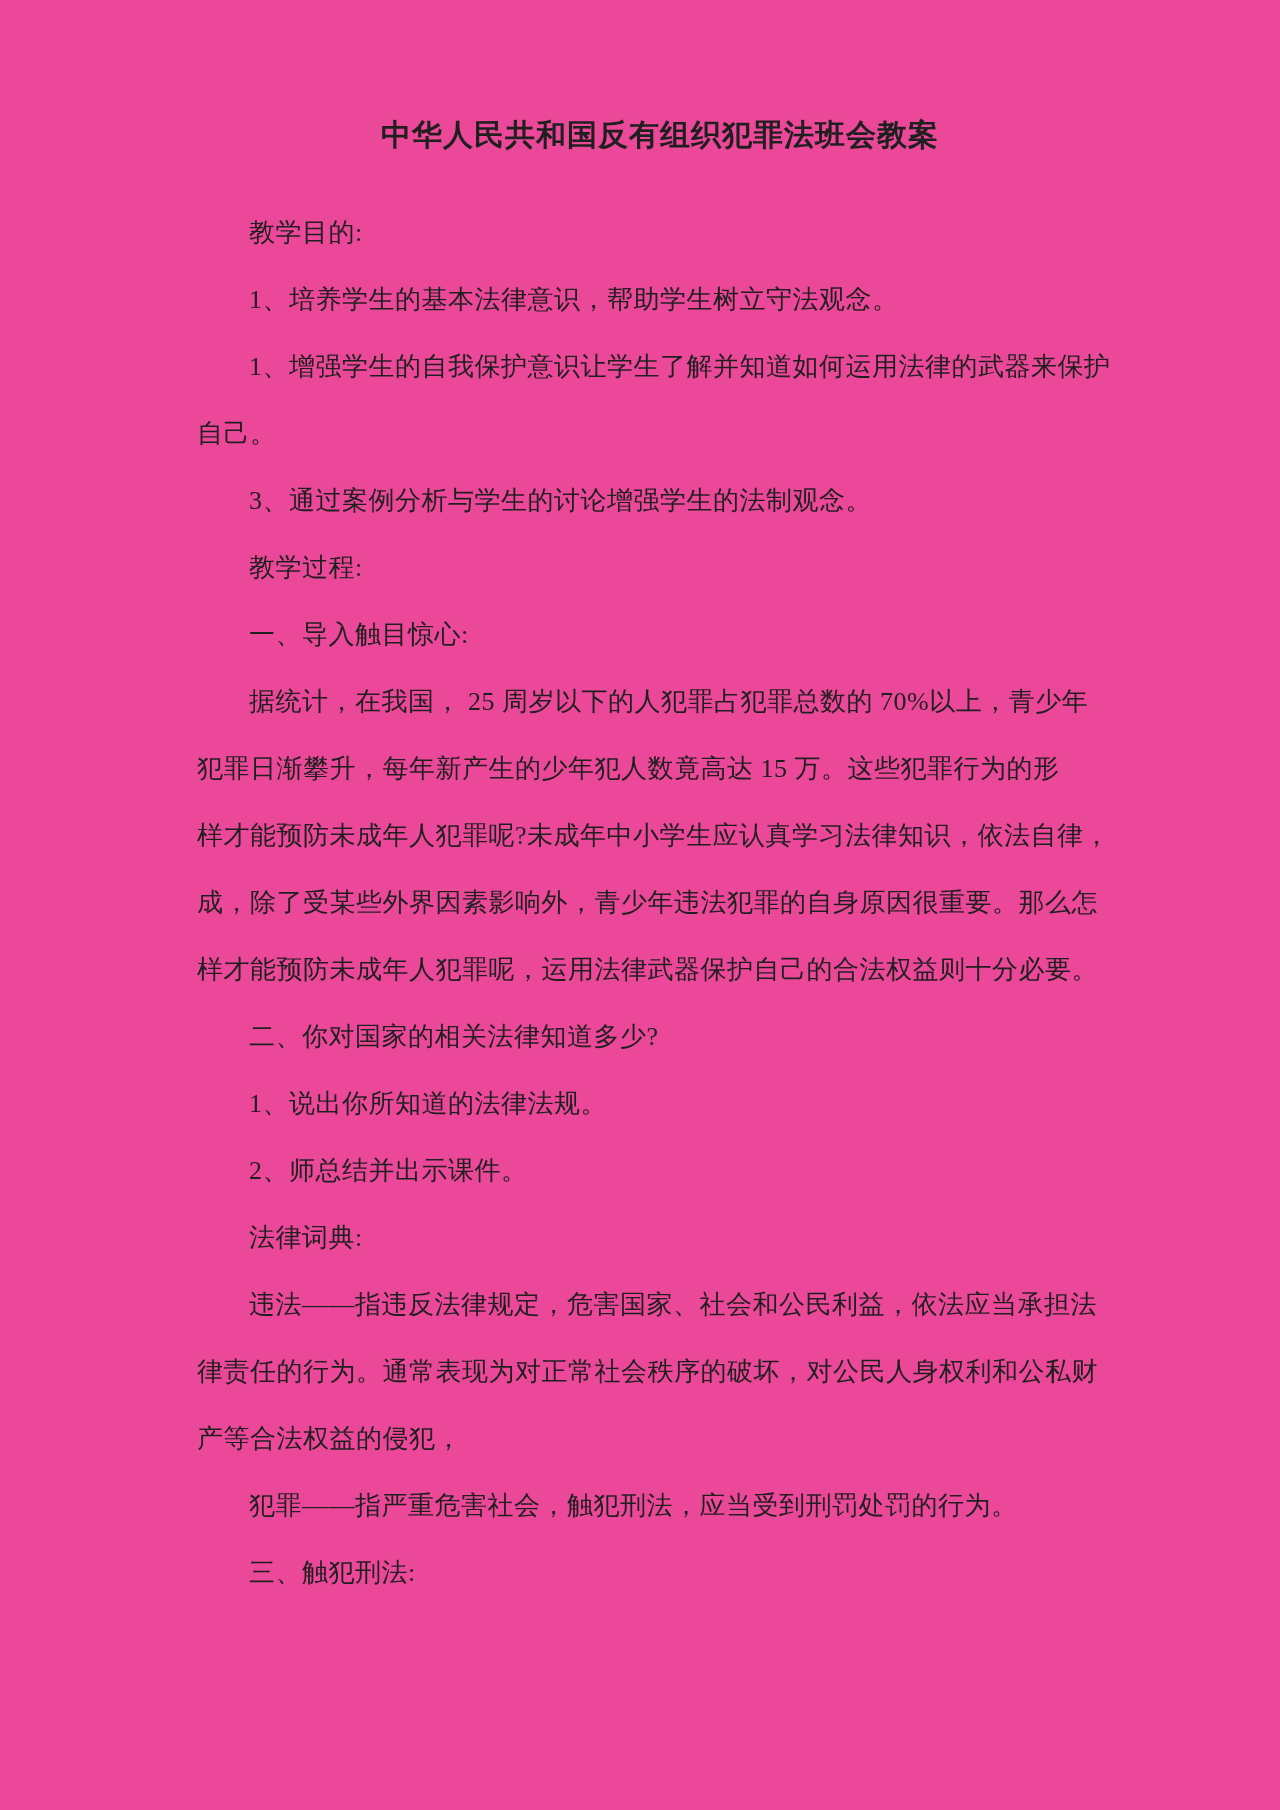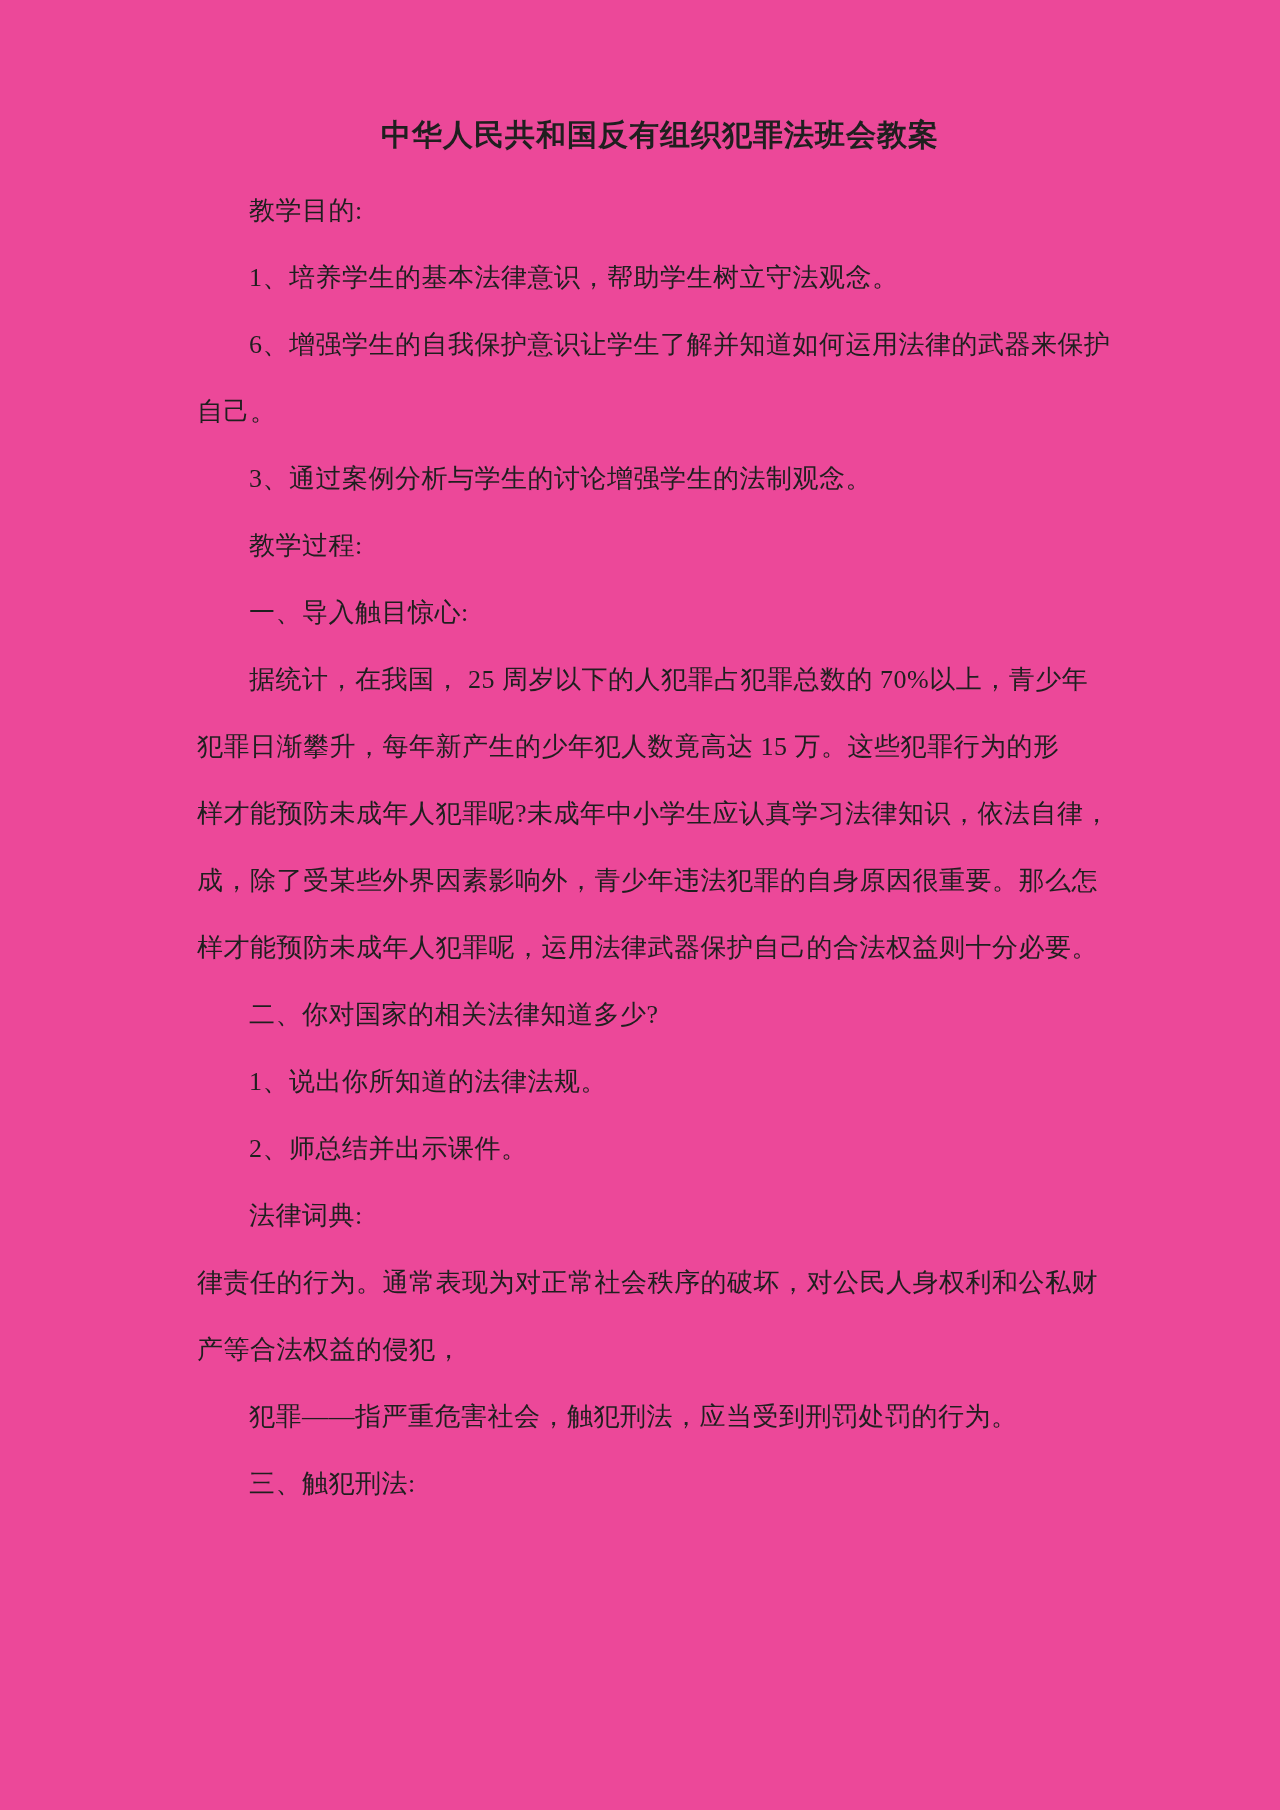--- a/index.html
+++ b/index.html
@@ -23,21 +23,21 @@
     width: 100%;
     text-align: center;
     font-size: 30px;
     font-weight: bold;
     line-height: 46px;
     letter-spacing: 1px;
     color: #1f1f1f;
   }
   .doc-body {
     position: absolute;
-    top: 177px;
+    top: 199px;
     left: 197px;
     width: 900px;
   }
   .line {
     height: 67px;
     display: flex;
     align-items: center;
     font-size: 26px;
     white-space: nowrap;
     letter-spacing: 0.5px;
@@ -50,33 +50,34 @@
 </head>
 <body>
 
 <div class="page">
 
   <h1 class="doc-title">中华人民共和国反有组织犯罪法班会教案</h1>
 
   <div class="doc-body">
     <div class="line indent">教学目的:</div>
     <div class="line indent">1、培养学生的基本法律意识，帮助学生树立守法观念。</div>
-    <div class="line indent">6、增强学生的自我保护意识让学生了解并知道如何运用法律的武器来保护</div>
+    <div class="line indent">1、增强学生的自我保护意识让学生了解并知道如何运用法律的武器来保护</div>
     <div class="line">自己。</div>
     <div class="line indent">3、通过案例分析与学生的讨论增强学生的法制观念。</div>
     <div class="line indent">教学过程:</div>
     <div class="line indent">一、导入触目惊心:</div>
     <div class="line indent">据统计，在我国， 25 周岁以下的人犯罪占犯罪总数的 70%以上，青少年</div>
     <div class="line">犯罪日渐攀升，每年新产生的少年犯人数竟高达 15 万。这些犯罪行为的形</div>
     <div class="line">样才能预防未成年人犯罪呢?未成年中小学生应认真学习法律知识，依法自律，</div>
     <div class="line">成，除了受某些外界因素影响外，青少年违法犯罪的自身原因很重要。那么怎</div>
     <div class="line">样才能预防未成年人犯罪呢，运用法律武器保护自己的合法权益则十分必要。</div>
     <div class="line indent">二、你对国家的相关法律知道多少?</div>
     <div class="line indent">1、说出你所知道的法律法规。</div>
     <div class="line indent">2、师总结并出示课件。</div>
     <div class="line indent">法律词典:</div>
+    <div class="line indent">违法——指违反法律规定，危害国家、社会和公民利益，依法应当承担法</div>
     <div class="line">律责任的行为。通常表现为对正常社会秩序的破坏，对公民人身权利和公私财</div>
     <div class="line">产等合法权益的侵犯，</div>
     <div class="line indent">犯罪——指严重危害社会，触犯刑法，应当受到刑罚处罚的行为。</div>
     <div class="line indent">三、触犯刑法:</div>
   </div>
 
 </div>
 
 </body></html>

